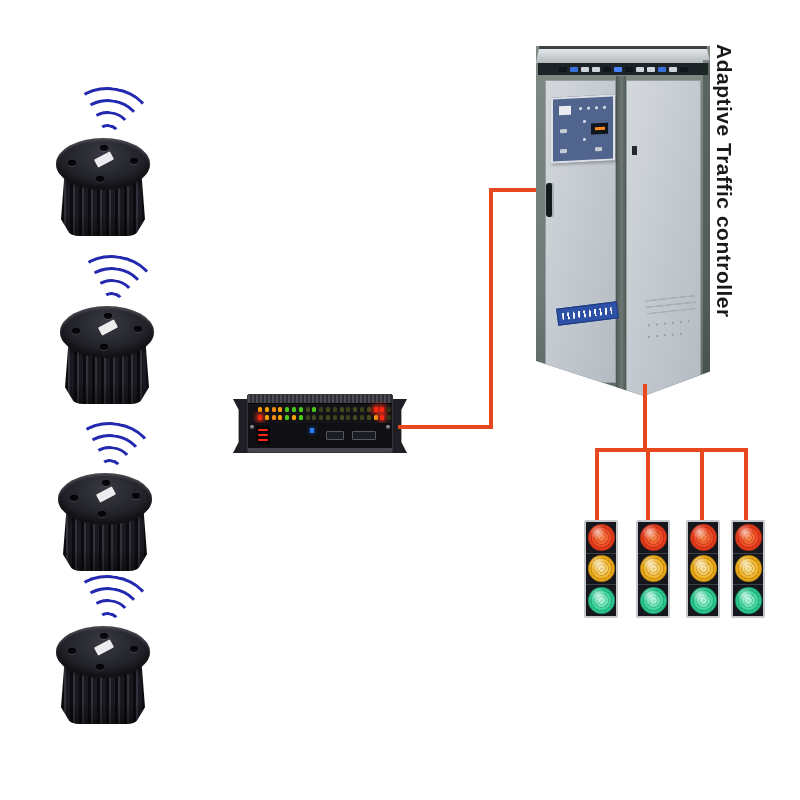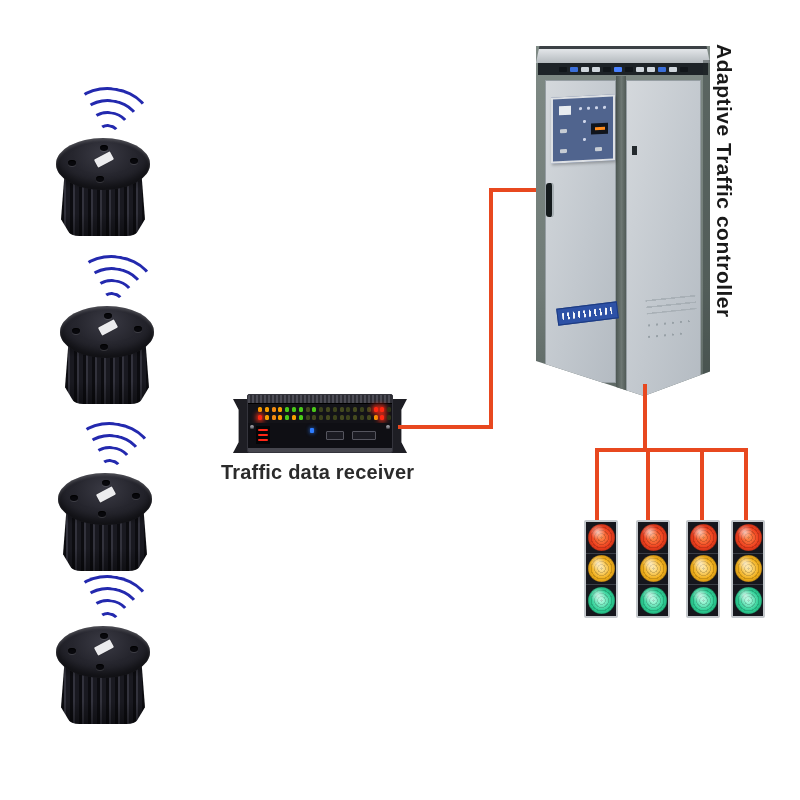--- a/index.html
+++ b/index.html
@@ -266,21 +266,20 @@
           </div>
         <div class="r-bled"></div>
         <div class="r-port p1"></div>
         <div class="r-port p2"></div>
         <span class="r-screw" style="left:2px;top:2px"></span>
         <span class="r-screw" style="right:2px;top:2px"></span>
       </div>
       <div class="r-base"></div>
     </div>
   </div>
-  <div class="receiver-label">Traffic data receiver</div>
 
   <div class="wire" style="left:398px;top:425px;width:95px;height:4px"></div>
   <div class="wire" style="left:489px;top:188px;width:4px;height:241px"></div>
   <div class="wire" style="left:489px;top:188px;width:49px;height:4px"></div>
 
   <div class="cabinet">
     <div class="cab-top"></div>
     <div class="cab-band" id="cab-band">
         <span style="background: rgb(17, 22, 26);"></span>
         <span style="background: rgb(59, 111, 217);"></span>

